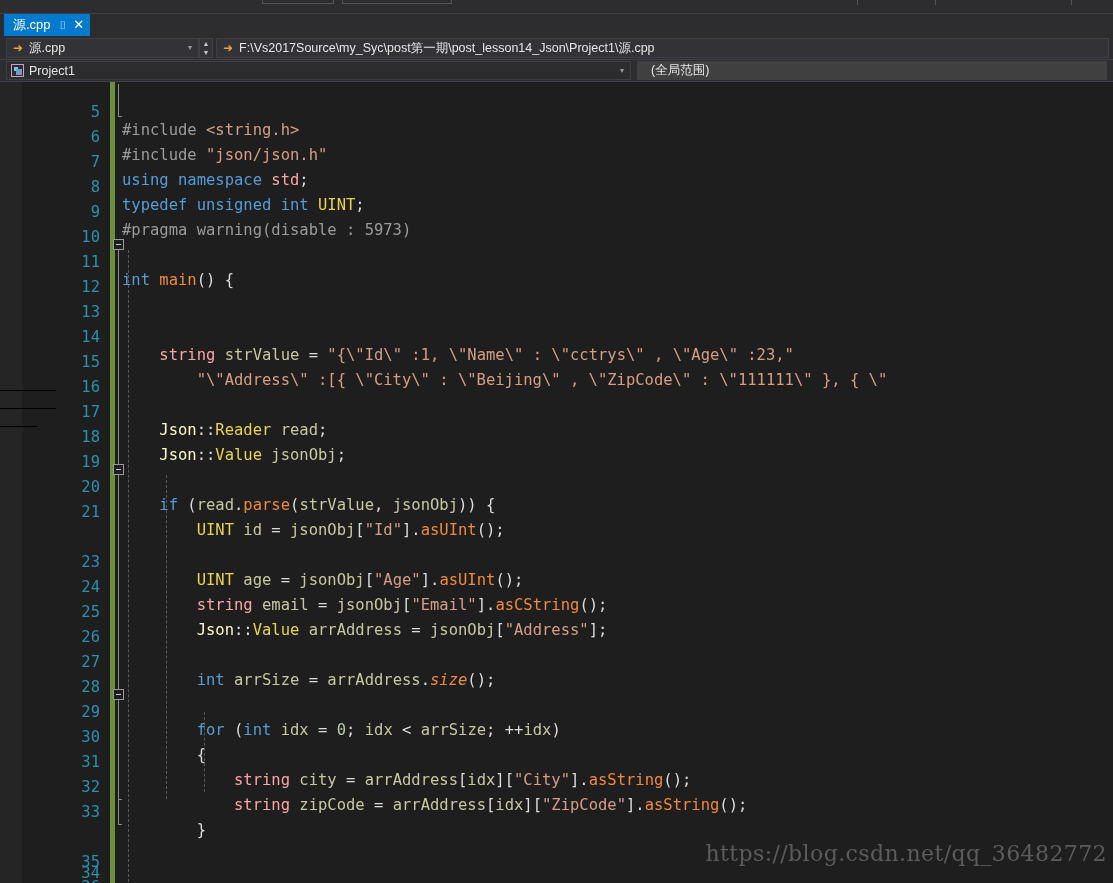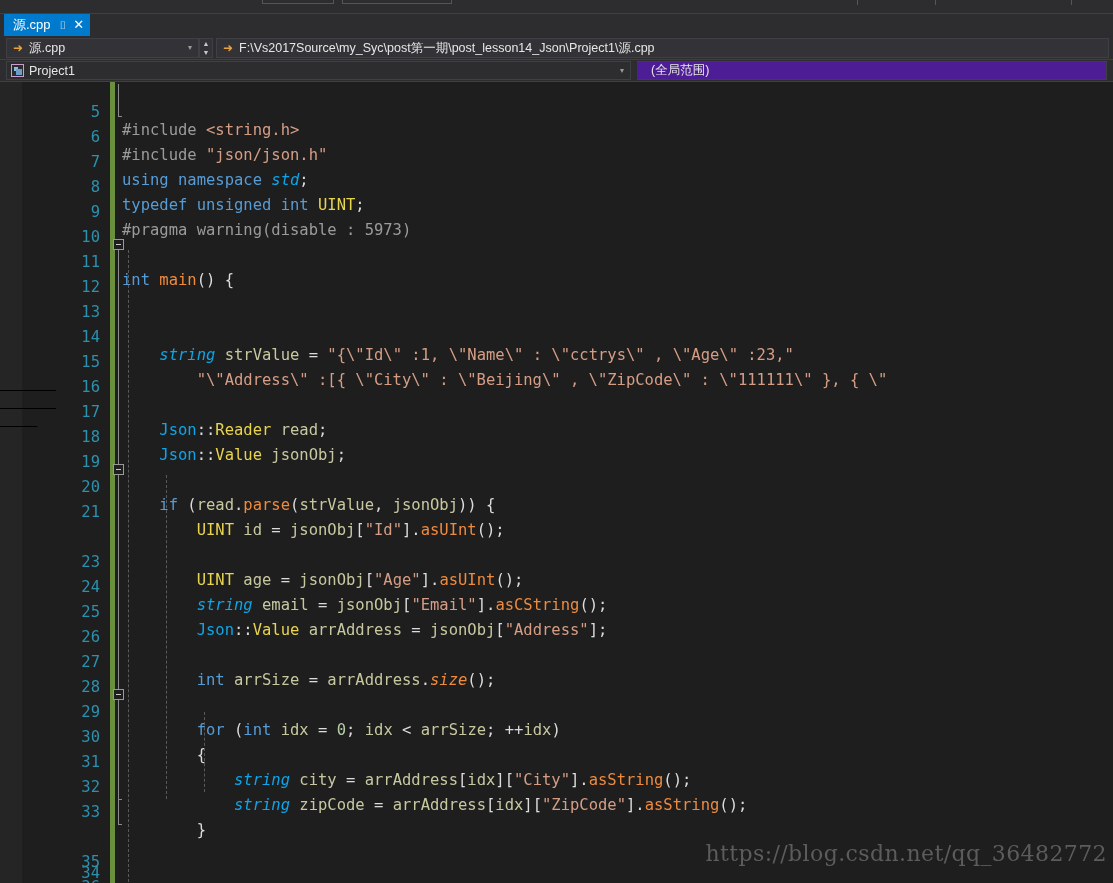--- a/index.html
+++ b/index.html
@@ -194,21 +194,21 @@
   }
   .nav-project-label {
     color: #e6e6e6;
     font-size: 12.5px;
     white-space: nowrap;
   }
   .nav-scope {
     position: absolute;
     left: 637px; top: 1px;
     width: 470px; height: 19px;
-    background: #4c1d95;
+    background: #404040;
     border: 1px solid #3f3f46;
     border-left: none;
     box-sizing: border-box;
     display: flex;
     align-items: center;
   }
   .nav-scope-label {
     color: #e6e6e6;
     font-size: 12.5px;
     margin-left: 14px;
@@ -262,30 +262,30 @@
   .ltext {
     position: absolute;
     left: 122px;
     line-height: 25px;
     color: #dcdcdc;
     white-space: pre;
   }
 
   
   .k   { color: #569cd6; }              
-  .ty  { color: #0ea5e9; font-style: italic; }  
+  .ty  { color: #fca5a5; }  
   .tyn { color: #e8d44d; }              
   .pp  { color: #9b9b9b; }              
   .inc { color: #d69d85; }              
   .fn  { color: #f08a3c; }              
   .fni { color: #f08a3c; font-style: italic; }              
   .var { color: #c8c8a0; }              
   .num { color: #b5cea8; }              
   .op  { color: #dcdcdc; }              
-  .ns  { color: #0ea5e9; }              
+  .ns  { color: #fef9c3; }              
   .cc  { color: #dcdcdc; }
 
   
   .guide {
     position: absolute;
     width: 0;
     border-left: 1px dashed #5a5a5a;
   }
   
   .fold {

